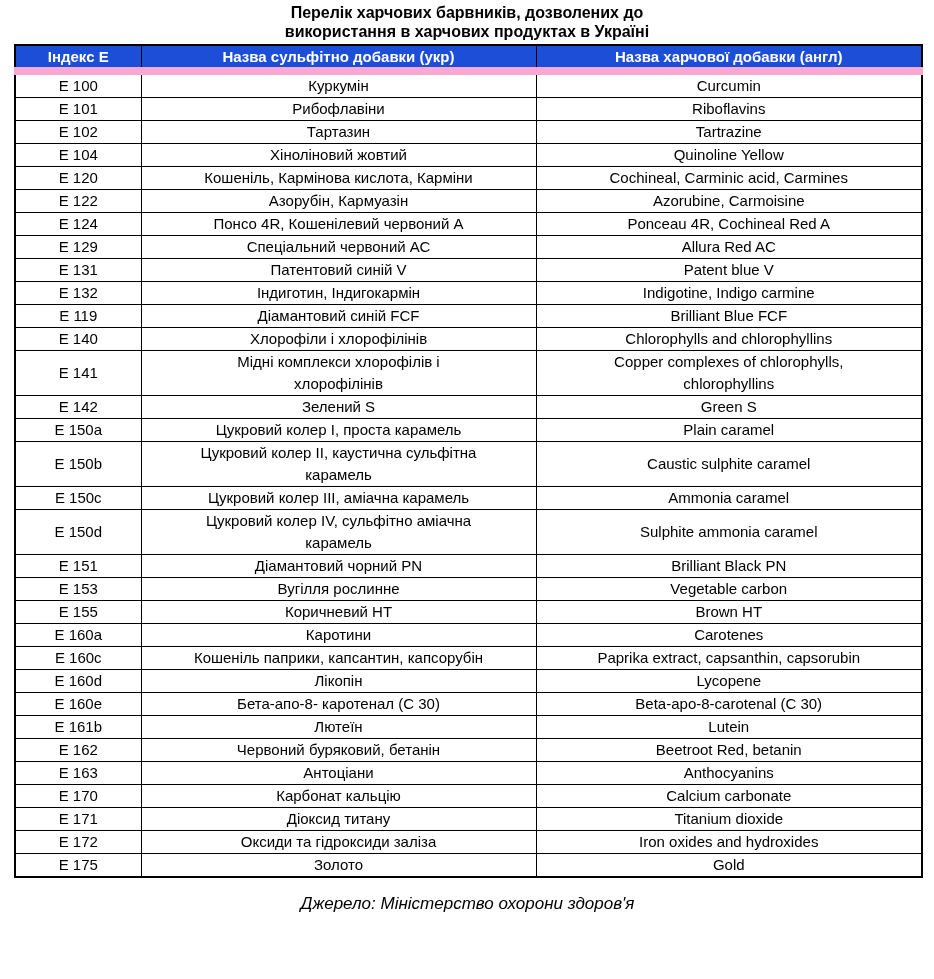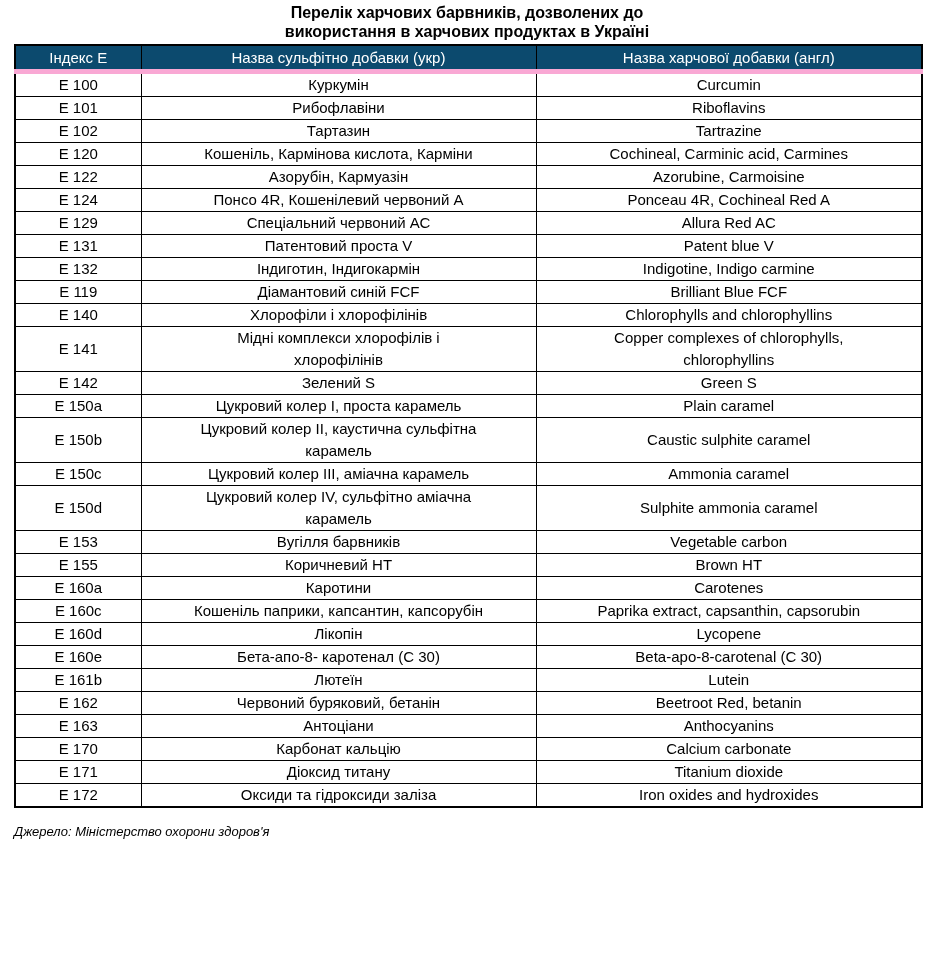--- a/index.html
+++ b/index.html
@@ -34,37 +34,37 @@
   col.c-uk { width: 395px; }
   col.c-en { width: 386px; }
   th, td {
     border: 1px solid #000000;
     text-align: center;
     vertical-align: middle;
     padding: 0 4px;
     box-sizing: border-box;
   }
   thead th {
-    background: #0c4a6e;
+    background: #1d4ed8;
     color: #ffffff;
-    font-weight: normal;
+    font-weight: bold;
     font-size: 15px;
     height: 26px;
-    border-bottom: 5px solid #f9a8d4;
+    border-bottom: 8px solid #f9a8d4;
   }
   tbody td {
     font-size: 15px;
     line-height: 22px;
     height: 22px;
     white-space: pre-line;
   }
   .footer-note {
     font-style: italic;
-    font-size: 13px;
-    text-align: left;
+    font-size: 17px;
+    text-align: center;
     width: 907px;
     margin: 16px 0 16px 14px;
   }
 </style>
 </head>
 <body>
 
 <div class="page">
 
   <div class="title">
@@ -97,20 +97,25 @@
       <td>Рибофлавіни</td>
       <td>Riboflavins</td>
     </tr>
 
     <tr>
       <td>E 102</td>
       <td>Тартазин</td>
       <td>Tartrazine</td>
     </tr>
 
+    <tr>
+      <td>E 104</td>
+      <td>Хіноліновий жовтий</td>
+      <td>Quinoline Yellow</td>
+    </tr>
 
 
     <tr>
       <td>E 120</td>
       <td>Кошеніль, Кармінова кислота, Карміни</td>
       <td>Cochineal, Carminic acid, Carmines</td>
     </tr>
 
     <tr>
       <td>E 122</td>
@@ -125,21 +130,21 @@
     </tr>
 
     <tr>
       <td>E 129</td>
       <td>Спеціальний червоний АС</td>
       <td>Allura Red AC</td>
     </tr>
 
     <tr>
       <td>E 131</td>
-      <td>Патентовий проста V</td>
+      <td>Патентовий синій V</td>
       <td>Patent blue V</td>
     </tr>
 
     <tr>
       <td>E 132</td>
       <td>Індиготин, Індигокармін</td>
       <td>Indigotine, Indigo carmine</td>
     </tr>
 
     <tr>
@@ -187,24 +192,29 @@
       <td>Ammonia caramel</td>
     </tr>
 
     <tr>
       <td>E 150d</td>
       <td>Цукровий колер IV, сульфітно аміачна
 карамель</td>
       <td>Sulphite ammonia caramel</td>
     </tr>
 
+    <tr>
+      <td>E 151</td>
+      <td>Діамантовий чорний PN</td>
+      <td>Brilliant Black PN</td>
+    </tr>
 
     <tr>
       <td>E 153</td>
-      <td>Вугілля барвників</td>
+      <td>Вугілля рослинне</td>
       <td>Vegetable carbon</td>
     </tr>
 
     <tr>
       <td>E 155</td>
       <td>Коричневий НТ</td>
       <td>Brown HT</td>
     </tr>
 
     <tr>
@@ -261,18 +271,23 @@
       <td>Titanium dioxide</td>
     </tr>
 
     <tr>
       <td>E 172</td>
       <td>Оксиди та гідроксиди заліза</td>
       <td>Iron oxides and hydroxides</td>
     </tr>
 
 
+    <tr>
+      <td>E 175</td>
+      <td>Золото</td>
+      <td>Gold</td>
+    </tr>
   </tbody>
   </table>
 
   <div class="footer-note">Джерело: Міністерство охорони здоров'я</div>
 
 </div>
 
 </body></html>

